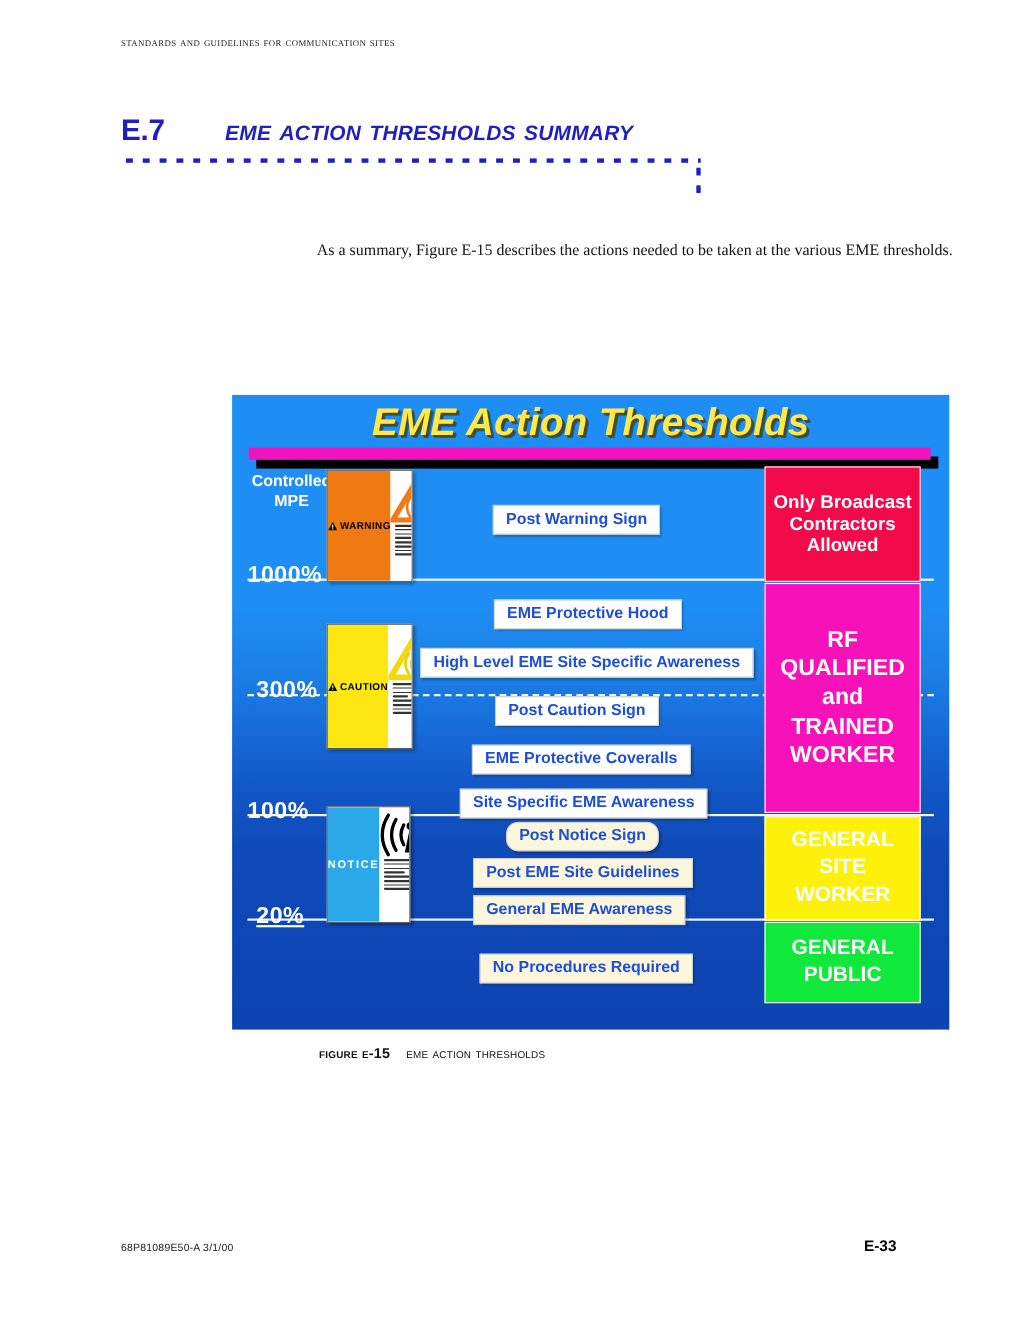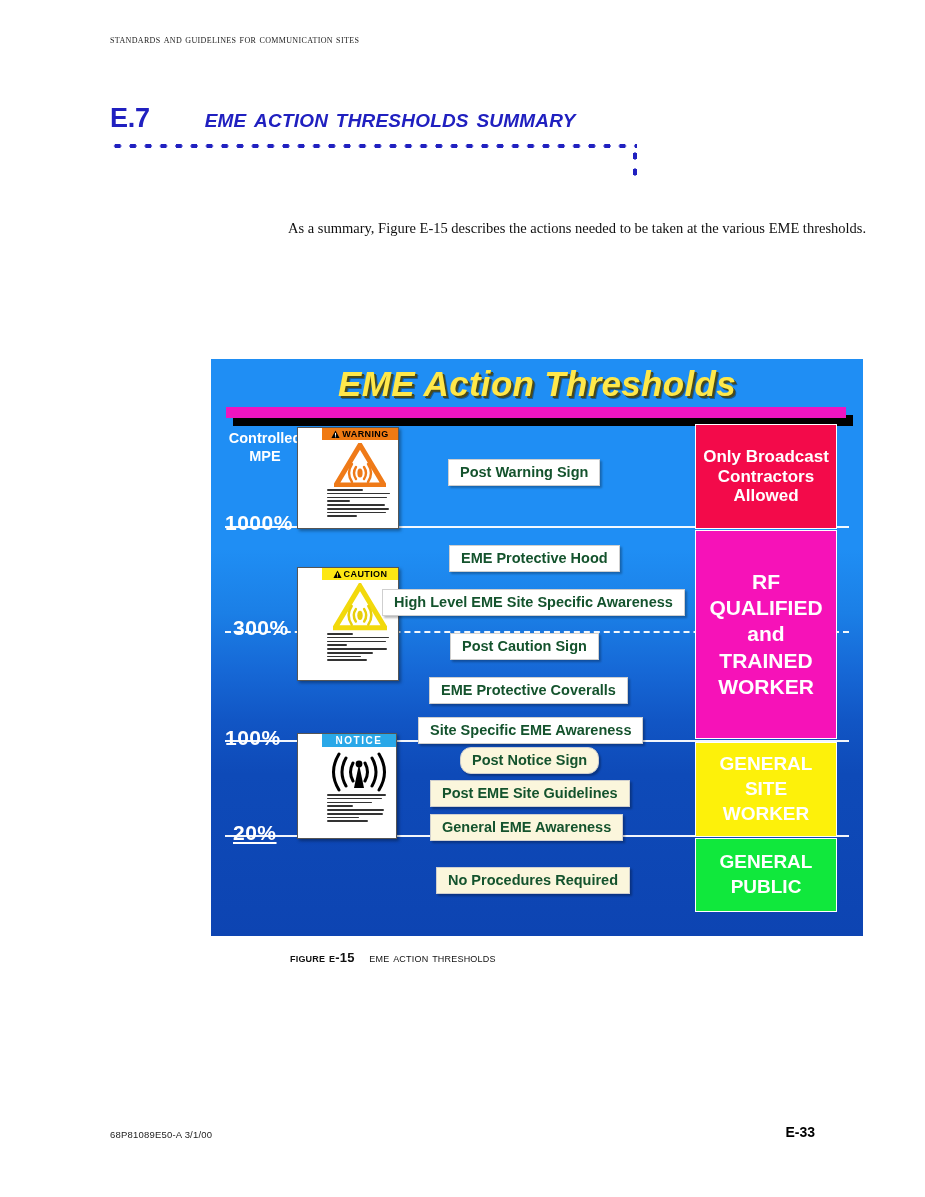--- a/index.html
+++ b/index.html
@@ -88,21 +88,21 @@
     font-family:"Liberation Sans", sans-serif;
     font-weight:bold;color:#ffffff;
   }
   .axis-mpe{left:14px;top:70px;width:80px;text-align:center;font-size:14.5px;line-height:18px;}
   .axis-tick{font-size:21px;letter-spacing:.5px;}
 
   
   .abox{
     position:absolute;
     font-family:"Liberation Sans", sans-serif;
-    font-weight:bold;font-size:14.5px;color:#14532d;
+    font-weight:bold;font-size:14.5px;color:#1d4ed8;
     background:#ffffff;border:1px solid #cfcfcf;
     padding:4px 11px 5px;white-space:nowrap;
     box-shadow:2px 2px 2px rgba(0,0,0,.28);
   }
   .abox.cream{background:#fbf6dc;}
 
   
   .cat{
     position:absolute;left:484px;width:140px;
     font-family:"Liberation Sans", sans-serif;
@@ -113,23 +113,22 @@
   }
   .cat-red{background:#f30a4a;font-size:17px;}
   .cat-magenta{background:#f612b8;font-size:21px;line-height:1.25;}
   .cat-yellow{background:#fdf10a;font-size:19px;line-height:1.3;}
   .cat-green{background:#10e83c;font-size:19px;line-height:1.3;}
 
   
   .sign{
     position:absolute;background:#ffffff;border:1px solid #555;
     box-shadow:2px 2px 3px rgba(0,0,0,.35);
-    display:flex;flex-direction:column;align-items:stretch;
+    display:flex;flex-direction:row;align-items:stretch;
     overflow:hidden;
-    padding-left:24px;
   }
   .sign-hdr{
     font-family:"Liberation Sans", sans-serif;
     font-weight:bold;color:#000;text-align:center;
     font-size:9px;letter-spacing:.4px;
     display:flex;align-items:center;justify-content:center;gap:2px;
     padding:1px 0;
   }
   .hdr-warning{background:#f07a12;color:#000;}
   .hdr-caution{background:#fde713;color:#000;}

